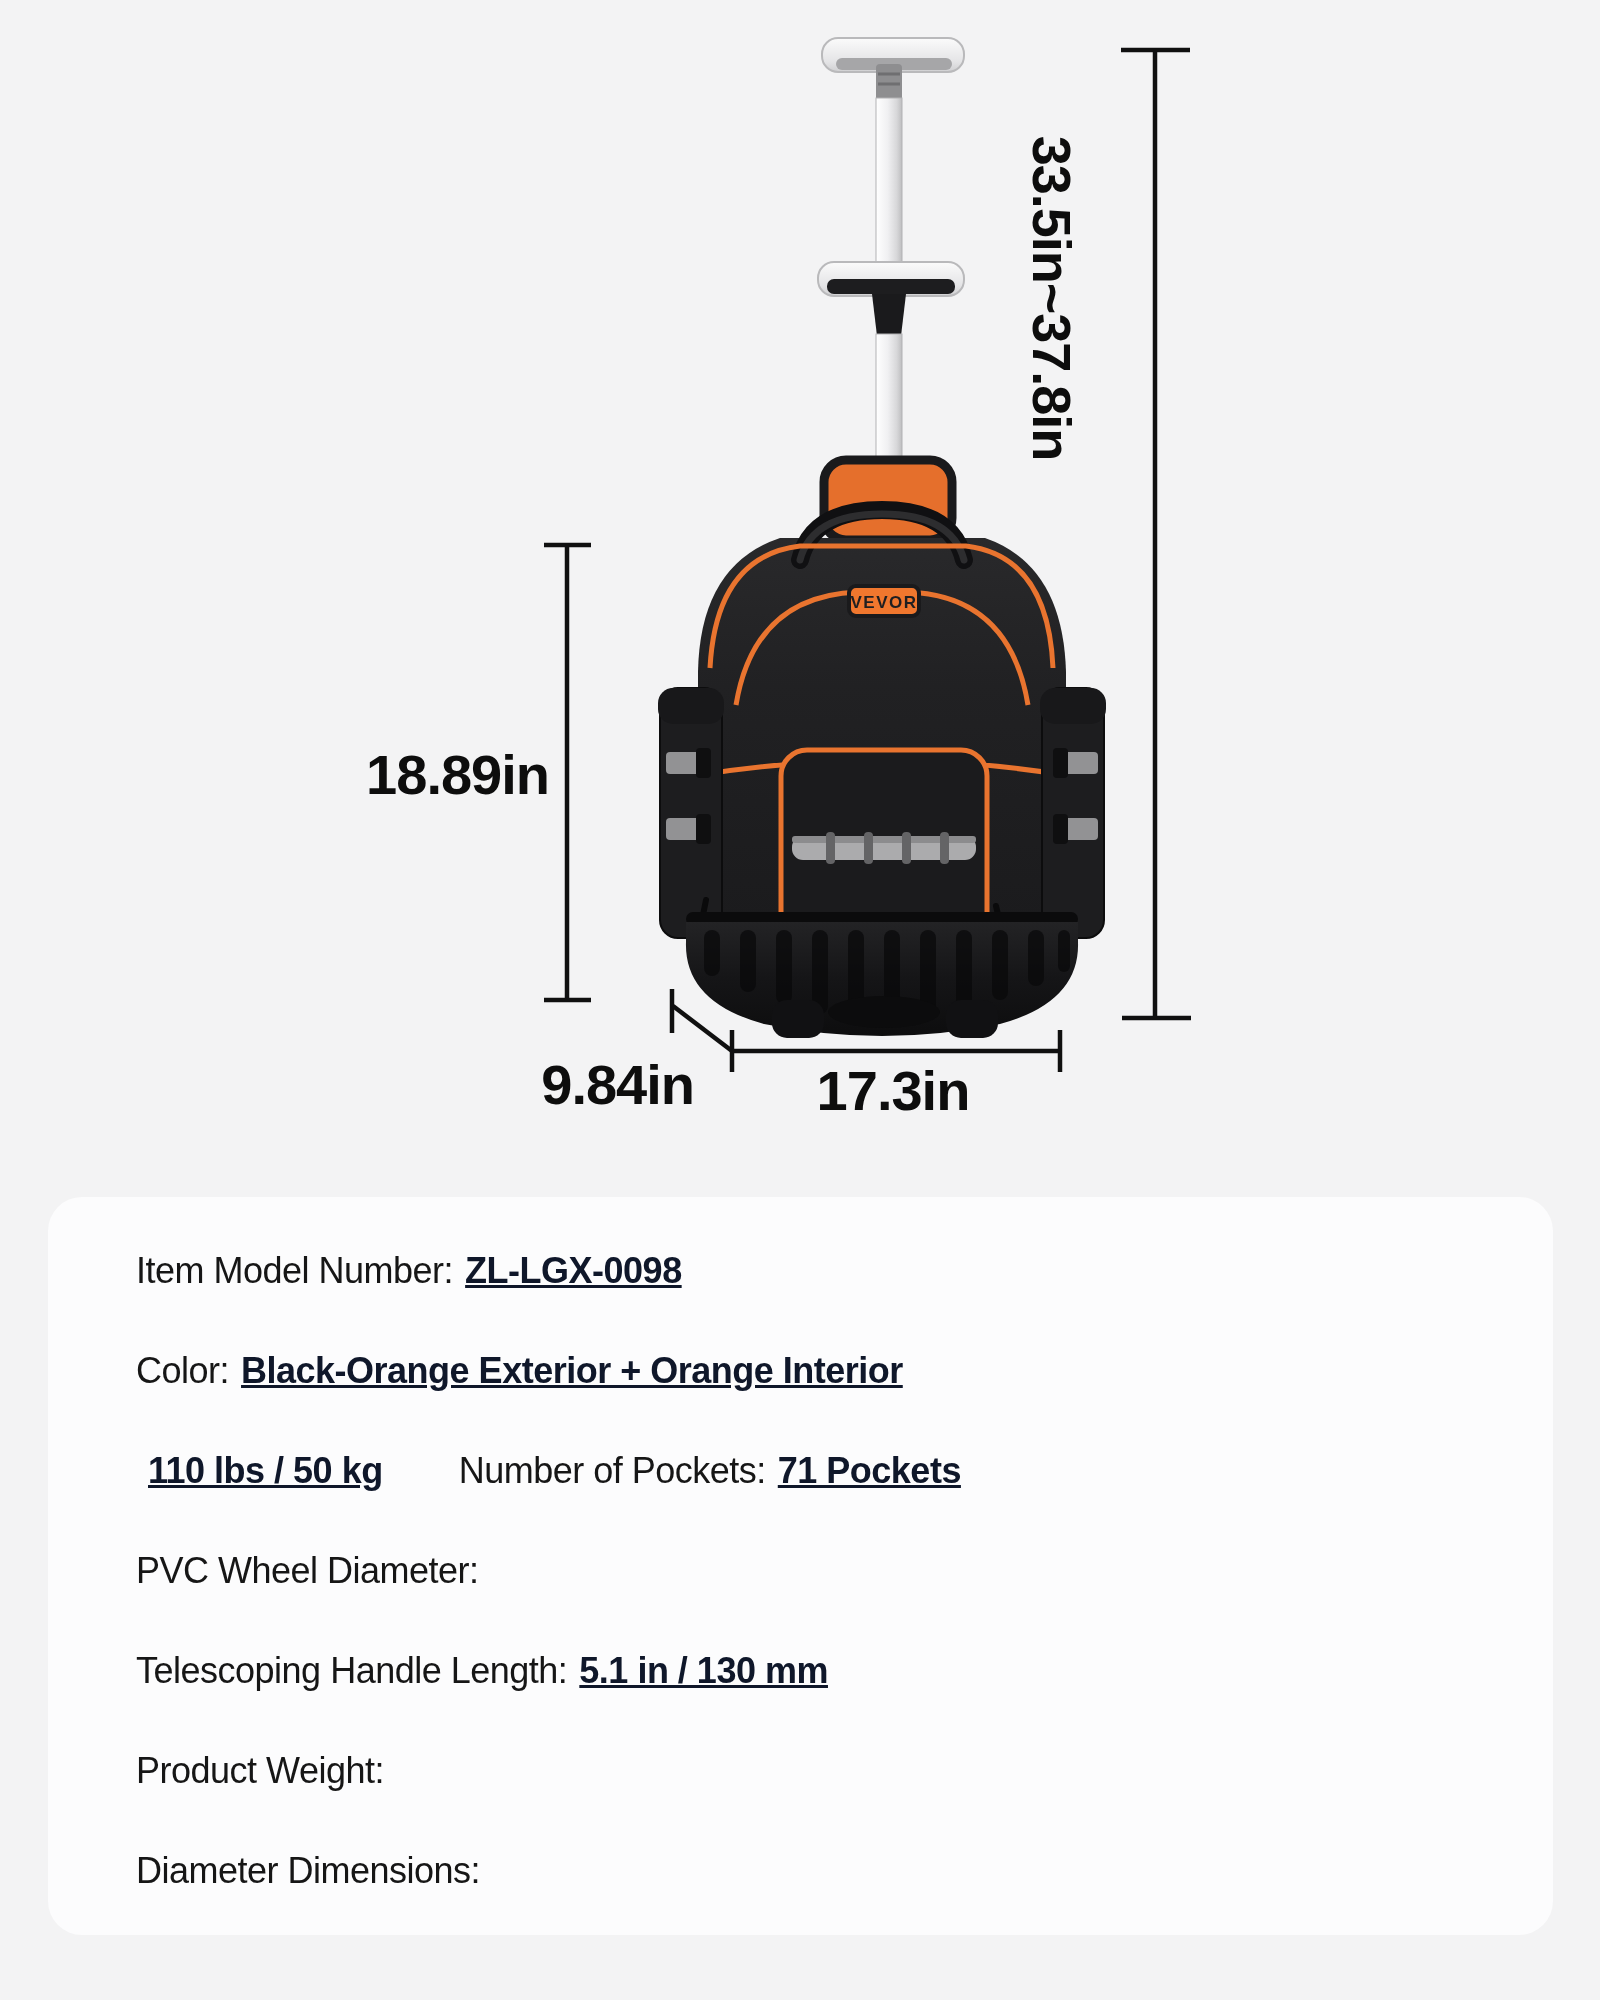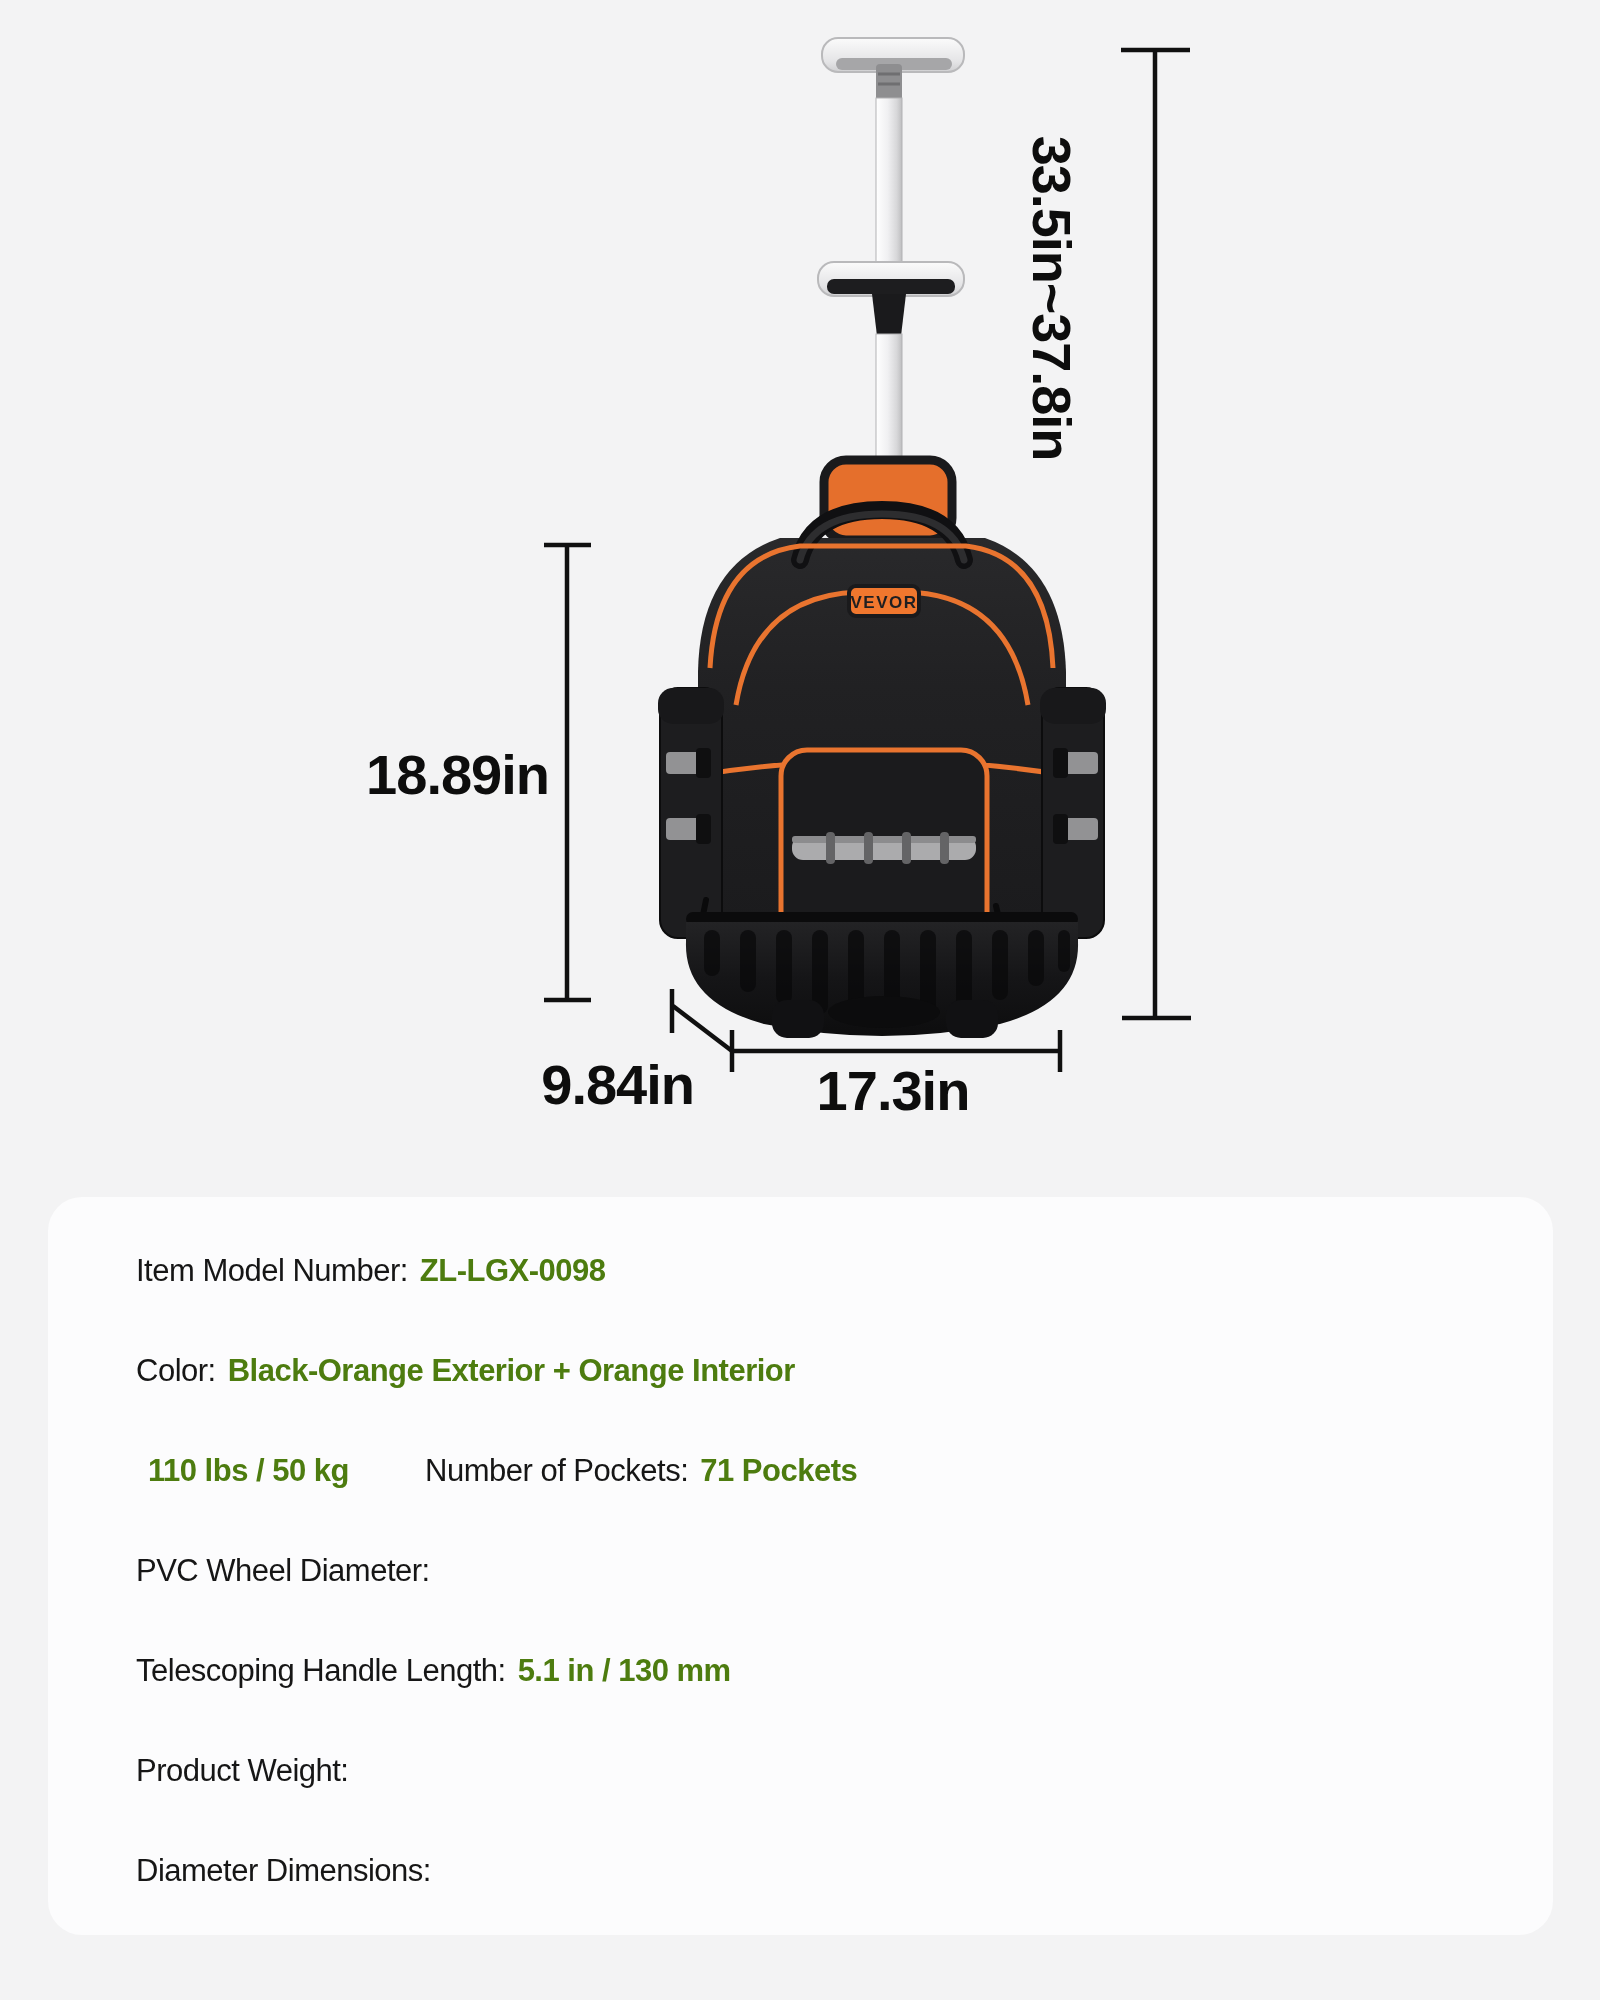--- a/index.html
+++ b/index.html
@@ -19,25 +19,25 @@
     background:#FCFCFD;
     border-radius:34px;
     box-sizing:border-box;
     padding:24px 40px 0 88px;
   }
   .spec-row{
     height:100px;
     display:flex;
     align-items:center;
     white-space:nowrap;
-    font-size:31px;
+    font-size:36px;
     letter-spacing:-0.5px;
   }
   .spec-label{color:#161616;font-weight:400;}
-  .spec-value{color:#4d7c0f;font-weight:700;margin-left:12px;}
+  .spec-value{color:#0f172a;font-weight:700;margin-left:12px;text-decoration:underline;}
   .pair2{margin-left:76px;display:flex;align-items:center;}
   svg text.dim{
     font-family:"Liberation Sans", sans-serif;
     font-weight:700;
     fill:#0D0D0D;
     letter-spacing:-1px;
   }
   svg text.logo{
     font-family:"Liberation Sans", sans-serif;
     font-weight:700;

